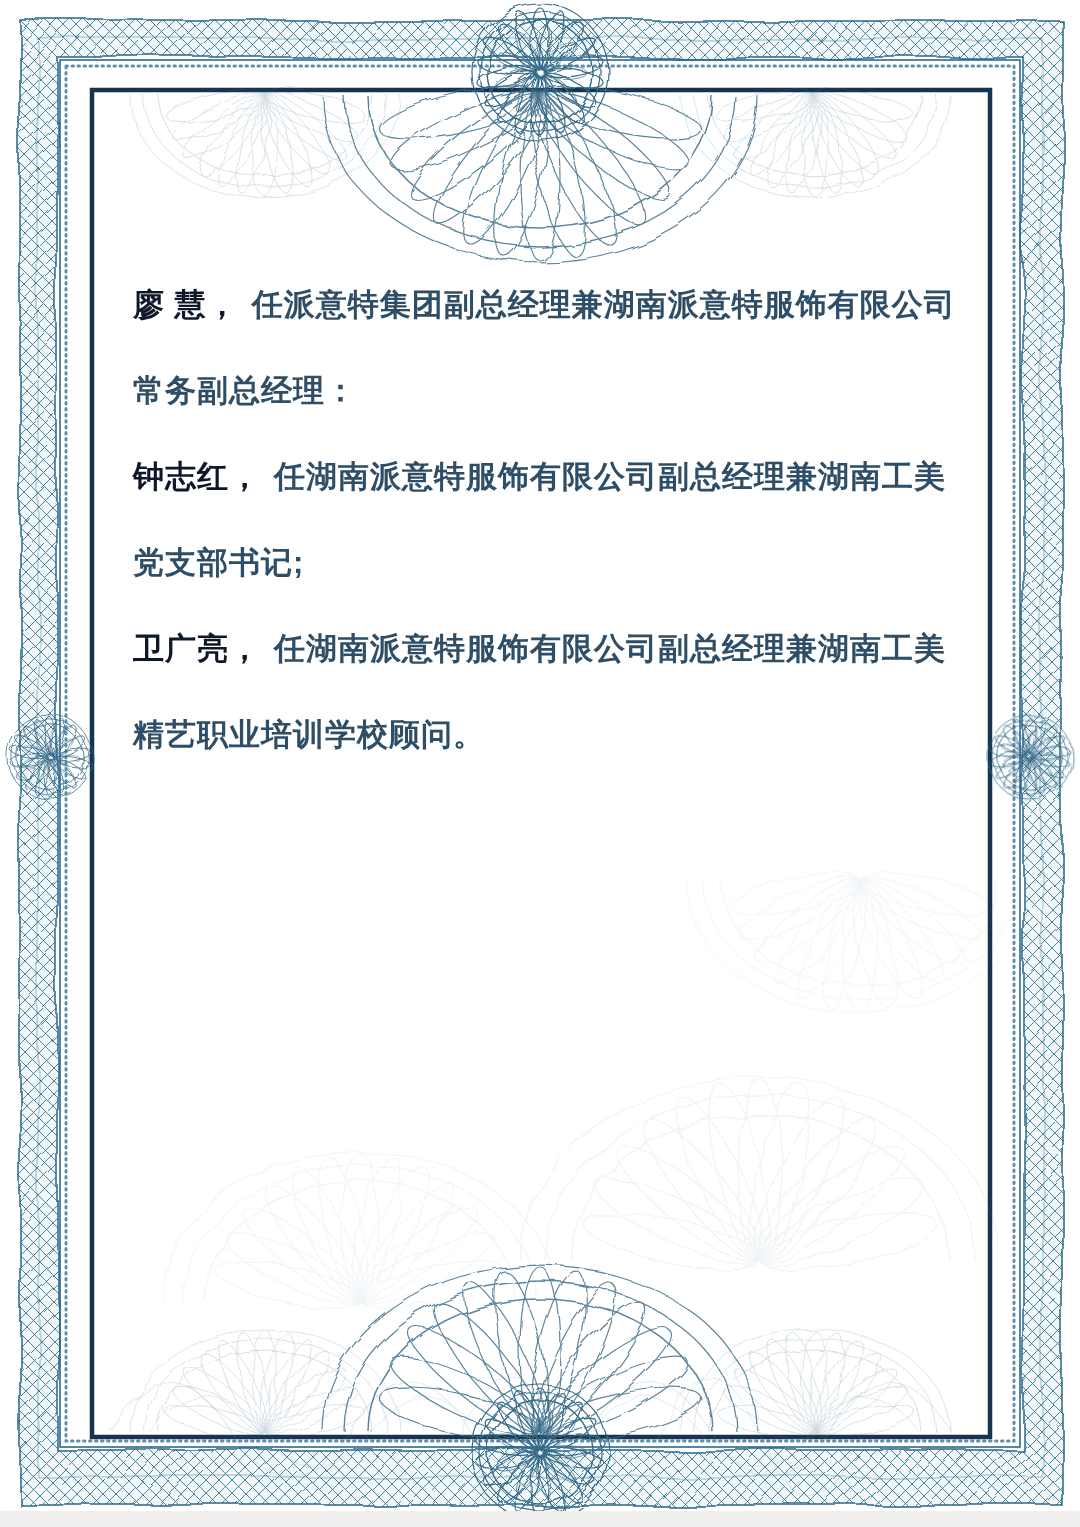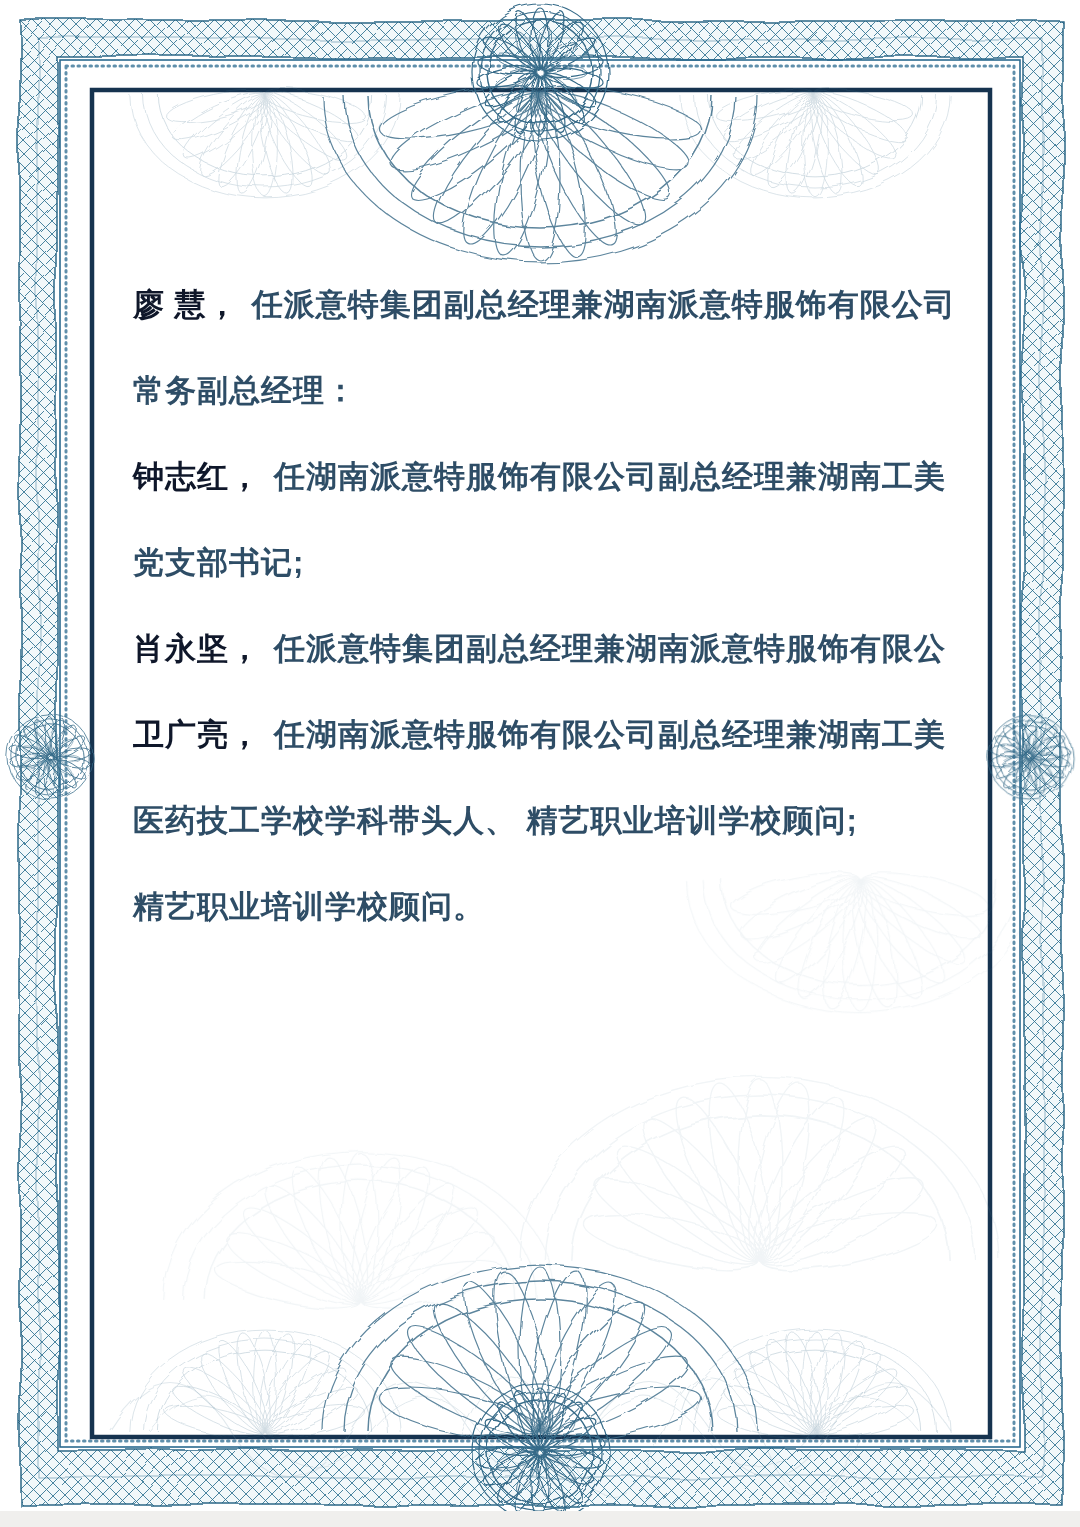--- a/index.html
+++ b/index.html
@@ -153,19 +153,17 @@
       <path d="M460,1436 q50,-120 100,0 t100,0 t100,0 t100,0" fill="none" stroke="#6f94a9" stroke-width="1"></path>
     </g>
   </g>
 </svg>
 
 <div class="doc">
   <div class="line"><span class="ename">廖 慧，</span><span>任派意特集团副总经理兼湖南派意特服饰有限公司</span></div>
   <div class="line"><span class="ename"></span><span>常务副总经理：</span></div>
   <div class="line"><span class="ename">钟志红，</span><span>任湖南派意特服饰有限公司副总经理兼湖南工美</span></div>
   <div class="line"><span class="ename"></span><span>党支部书记;</span></div>
-  <div class="line"><span class="ename">肖永坚，</span><span>任派意特集团副总经理兼湖南派意特服饰有限公</span></div>
   <div class="line"><span class="ename">卫广亮，</span><span>任湖南派意特服饰有限公司副总经理兼湖南工美</span></div>
-  <div class="line"><span class="ename"></span><span>医药技工学校学科带头人、 精艺职业培训学校顾问;</span></div>
   <div class="line"><span class="ename"></span><span>精艺职业培训学校顾问。</span></div>
 </div>
 
 <div class="edge-strip"></div>
 
 </body></html>

